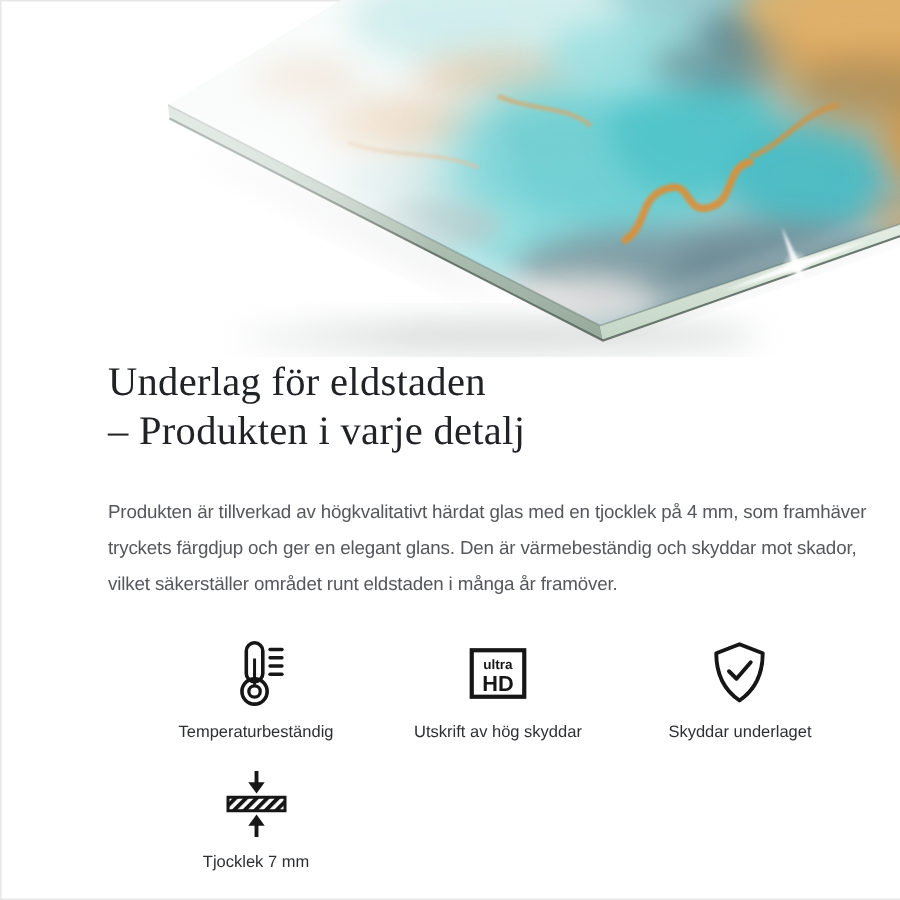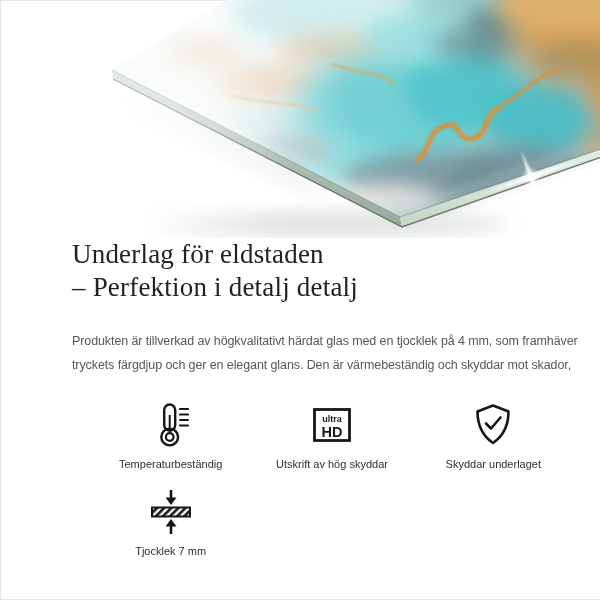--- a/index.html
+++ b/index.html
@@ -124,25 +124,26 @@
           <polygon points="-10,-26 2,-2 10,26 -2,2" opacity="0.9"></polygon>
         </g>
         <circle r="2.5" fill="#ffffff"></circle>
       </g>
     </svg>
   </div>
 
   <div class="content">
     <h1>
       <span>Underlag för eldstaden</span><br>
-      <span>– Perfektion i detalj detalj</span>
+      <span>– Produkten i varje detalj</span>
     </h1>
     <div class="body-text">
       <span>Produkten är tillverkad av högkvalitativt härdat glas med en tjocklek på 4 mm, som framhäver</span>
       <span>tryckets färgdjup och ger en elegant glans. Den är värmebeständig och skyddar mot skador,</span>
+      <span>vilket säkerställer området runt eldstaden i många år framöver.</span>
     </div>
 
     <div class="features">
 
       <div class="feature">
         <div class="icon-box">
           <svg class="fico" width="48" height="48" viewBox="0 0 48 48">
             <rect x="17.2" y="3.5" width="11" height="26" rx="5.5" fill="none" stroke="#161616" stroke-width="2.4"></rect>
             <circle cx="22.7" cy="36" r="8.4" fill="none" stroke="#161616" stroke-width="2.4"></circle>
             <circle cx="22.7" cy="36" r="3.8" fill="none" stroke="#161616" stroke-width="2.2"></circle>

